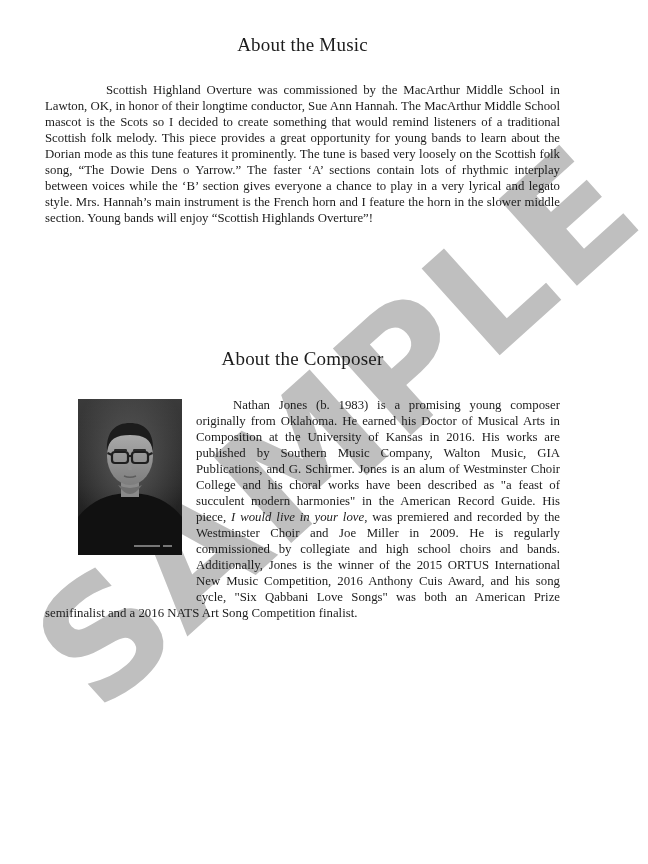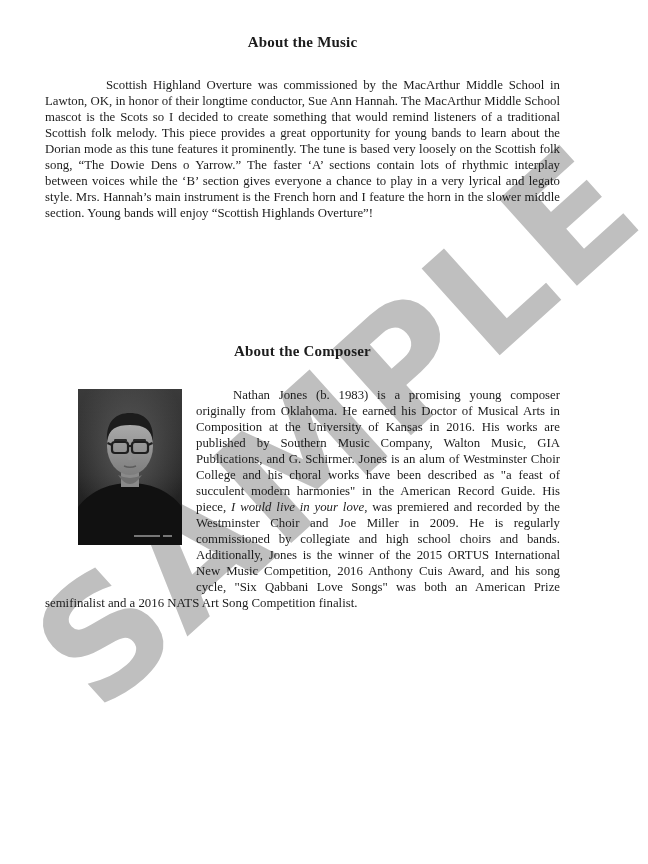--- a/index.html
+++ b/index.html
@@ -25,22 +25,22 @@
     user-select:none;
   }
   .content {
     position:relative;
     z-index:1;
     width:515px;
     margin-left:45px;
     padding-top:34px;
   }
   h1.sec-title {
-    font-size:15px;
-    font-weight:bold;
+    font-size:19px;
+    font-weight:normal;
     text-align:center;
     margin:0 0 26px 0;
     letter-spacing:0.2px;
   }
   h1.sec-title.composer { margin-top:122px; margin-bottom:27px; }
   p.body-text {
     font-size:12.8px;
     line-height:16px;
     text-align:justify;
     margin:0;

